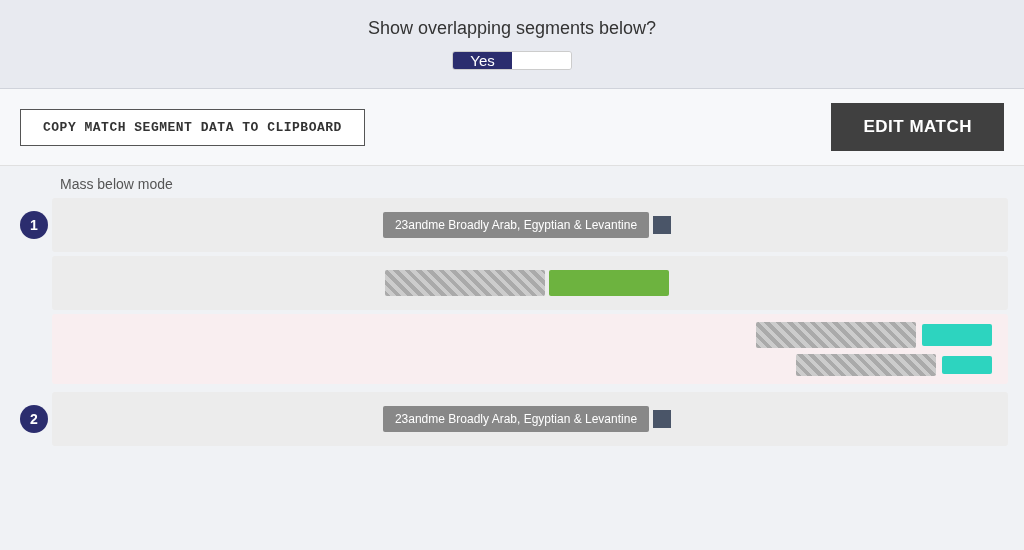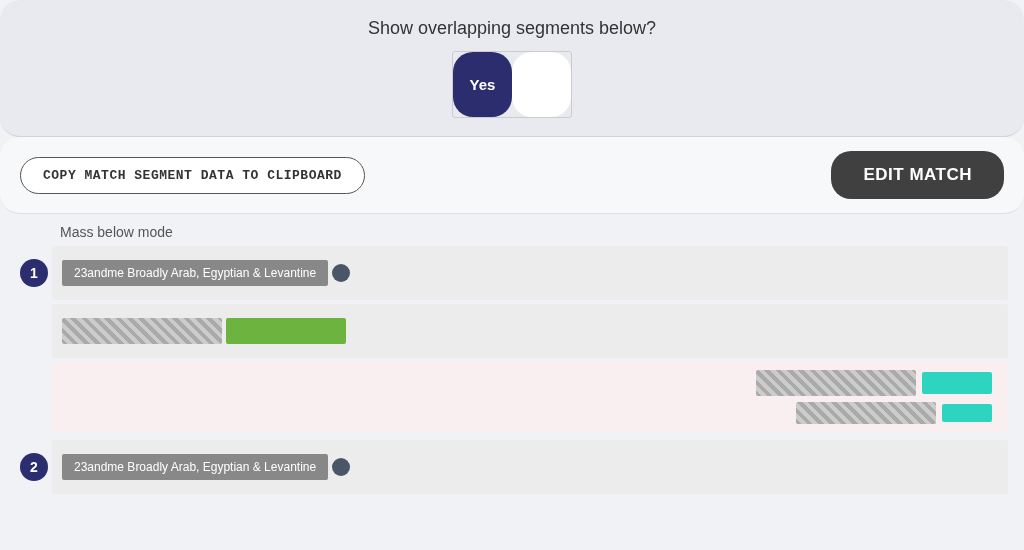--- a/index.html
+++ b/index.html
@@ -1,15 +1,15 @@
 <!DOCTYPE html>
 <html><head>
   <meta charset="utf-8">
   <style>
-    * { box-sizing: border-box; margin: 0; padding: 0; border-radius: 20px; }
+    * { box-sizing: border-box; margin: 0; padding: 0; }
     body {
       font-family: Arial, sans-serif;
       background: #f0f2f5;
       width: 1024px;
       height: 550px;
       overflow: hidden;
       position: relative;
     }
 
     .main-container {
@@ -39,24 +39,24 @@
     .toggle-group {
       display: flex;
       border: 1px solid #ccc;
       border-radius: 3px;
       overflow: hidden;
       width: 120px;
     }
 
     .toggle-btn {
       flex: 1;
-      padding: 24px 0;
+      padding: 0 0;
       text-align: center;
       font-size: 15px;
-      font-weight: 700;
+      font-weight: 400;
       cursor: pointer;
       border: none;
       outline: none;
     }
 
     .toggle-btn.active {
       background: #2b2d6e;
       color: #fff;
     }
 
@@ -148,21 +148,21 @@
       padding: 12px 10px;
       position: relative;
       min-height: 54px;
       display: flex;
       align-items: center;
     }
 
     .segment-bar-container {
       width: 100%;
       display: flex;
-      justify-content: flex-start;
+      justify-content: center;
       align-items: center;
       gap: 4px;
       padding-right: 6px;
     }
 
     .segment-label-bar {
       background: #888;
       color: #fff;
       font-size: 12px;
       padding: 6px 12px;

